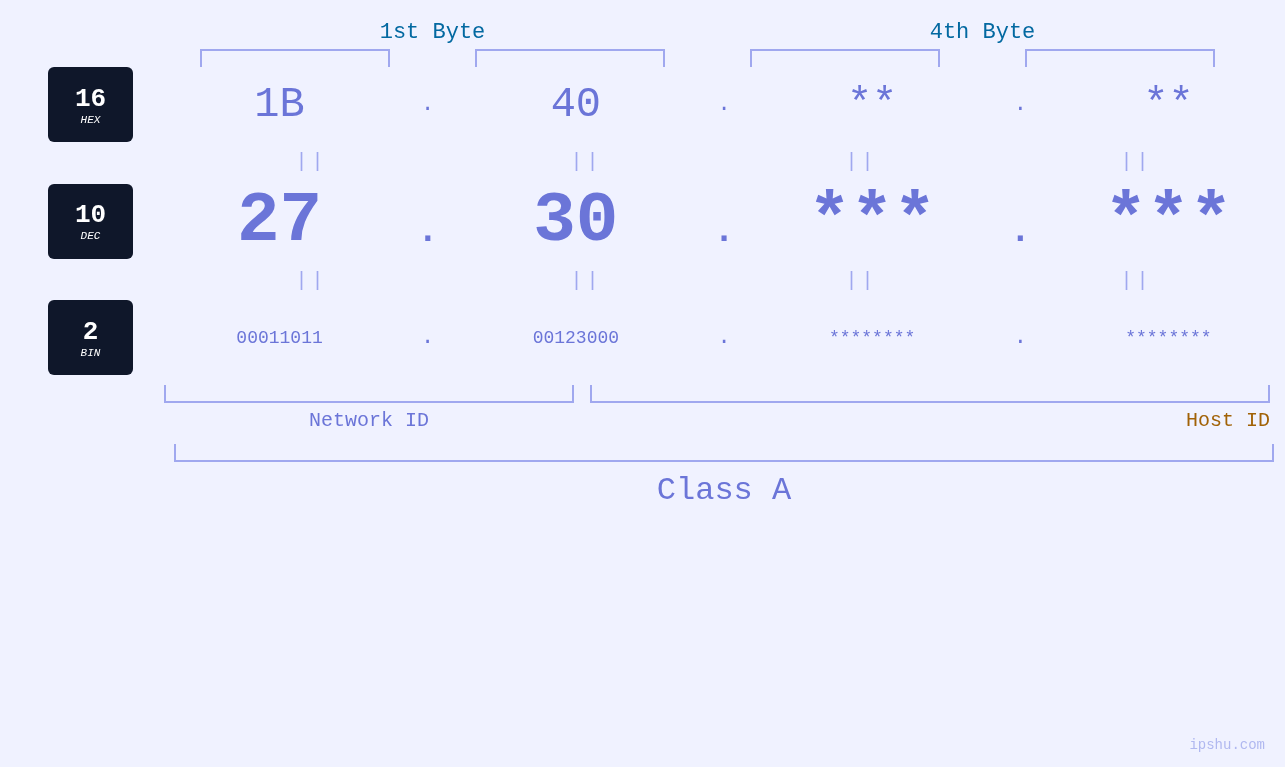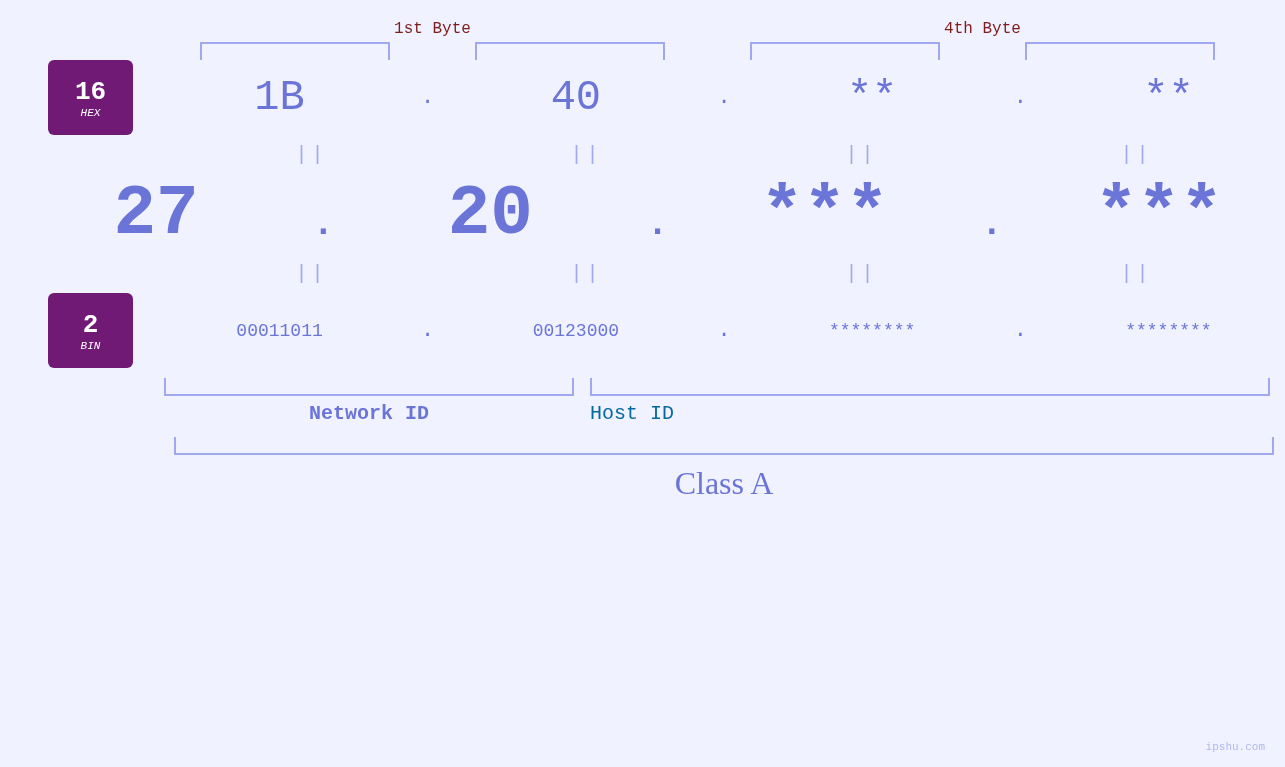--- a/index.html
+++ b/index.html
@@ -24,22 +24,22 @@
     
     .byte-headers {
       display: flex;
       width: 1100px;
       margin-left: 130px;
       margin-top: 20px;
       justify-content: space-around;
     }
 
     .byte-header {
-      color: #7f1d1d;
-      font-size: 16px;
+      color: #0369a1;
+      font-size: 22px;
       font-family: 'Courier New', Courier, monospace;
       text-align: center;
       width: 220px;
     }
 
     
     .brackets-row {
       display: flex;
       width: 1100px;
       margin-left: 130px;
@@ -60,21 +60,21 @@
       display: flex;
       align-items: center;
       width: 1285px;
       position: relative;
       margin-bottom: 0;
     }
 
     .badge {
       width: 85px;
       height: 75px;
-      background-color: #701a75;
+      background-color: #0f172a;
       color: white;
       display: flex;
       flex-direction: column;
       align-items: center;
       justify-content: center;
       border-radius: 6px;
       margin-left: 48px;
       flex-shrink: 0;
     }
 
@@ -191,27 +191,26 @@
       margin-top: 6px;
     }
 
     .network-id-label {
       width: 410px;
       text-align: center;
       color: #6b75d8;
       font-size: 20px;
       font-family: 'Courier New', Courier, monospace;
       margin-left: -10px;
-      font-weight: bold;
     }
 
     .host-id-label {
       width: 680px;
-      text-align: left;
-      color: #0369a1;
+      text-align: right;
+      color: #a16207;
       font-size: 20px;
       font-family: 'Courier New', Courier, monospace;
     }
 
     
     .bottom-section {
       width: 1100px;
       margin-left: 163px;
       margin-top: 12px;
     }
@@ -221,31 +220,31 @@
       height: 18px;
       border-bottom: 2px solid #a0a8ef;
       border-left: 2px solid #a0a8ef;
       border-right: 2px solid #a0a8ef;
     }
 
     .class-label {
       text-align: center;
       color: #6b75d8;
       font-size: 32px;
-      font-family: Liberation Serif, serif;
+      font-family: Liberation Mono, monospace;
       margin-top: 10px;
     }
 
     
     .watermark {
       position: absolute;
       bottom: 14px;
       right: 20px;
       color: #b0b8f0;
-      font-size: 11px;
+      font-size: 14px;
       font-family: 'Courier New', Courier, monospace;
     }
   </style>
 </head>
 <body>
 
 <div class="container">
 
   <div class="byte-headers">
     <div class="byte-header">1st Byte</div>
@@ -284,24 +283,28 @@
     </div>
     <div class="equals-group">
       <span class="equals-sign">||</span>
     </div>
     <div class="equals-group">
       <span class="equals-sign">||</span>
     </div>
   </div>
 
   <div class="value-row dec-row">
+    <div class="badge">
+      <span class="badge-num">10</span>
+      <span class="badge-label">DEC</span>
+    </div>
     <div class="bytes-container">
       <div class="byte-value">27</div>
       <div class="dot">.</div>
-      <div class="byte-value">20</div>
+      <div class="byte-value">30</div>
       <div class="dot">.</div>
       <div class="byte-value">***</div>
       <div class="dot">.</div>
       <div class="byte-value">***</div>
     </div>
   </div>
 
   <div class="equals-row">
     <div class="equals-group">
       <span class="equals-sign">||</span>

